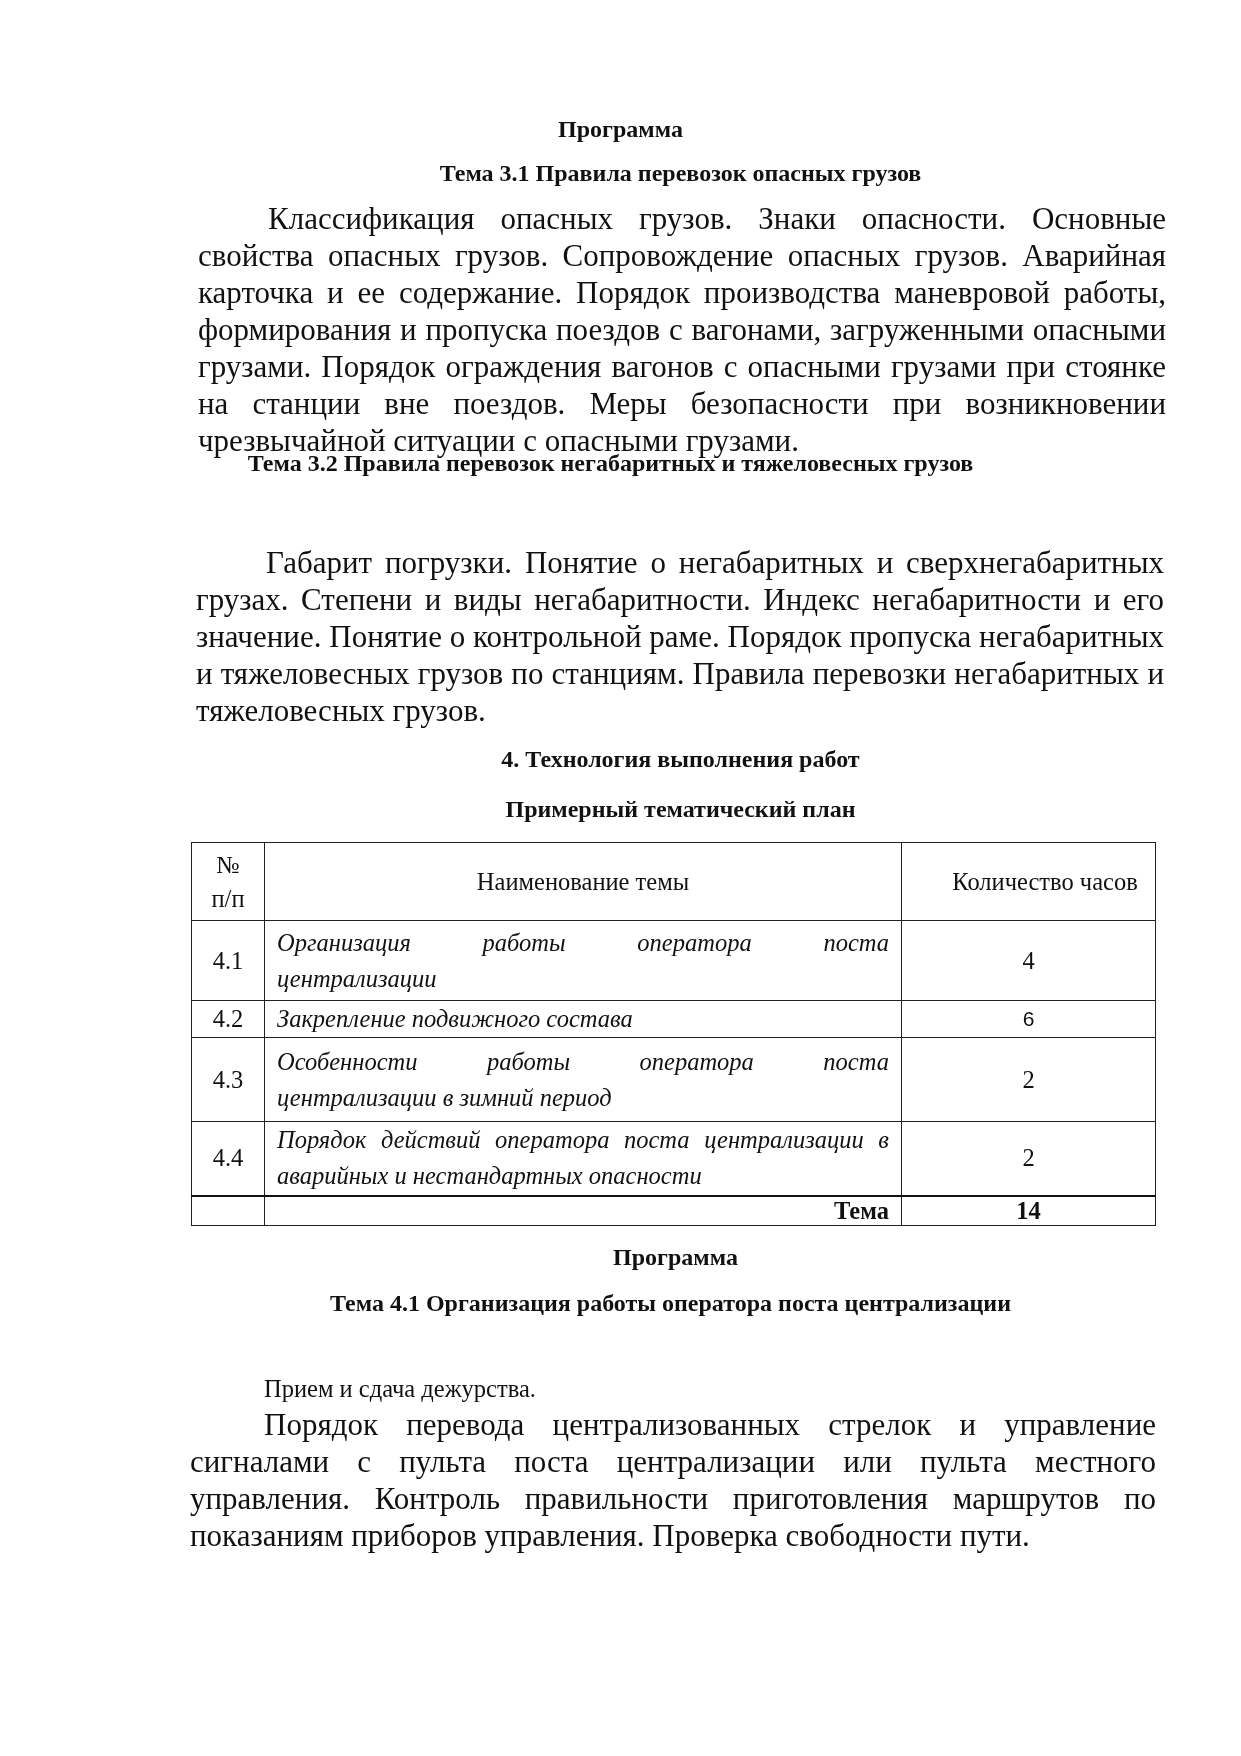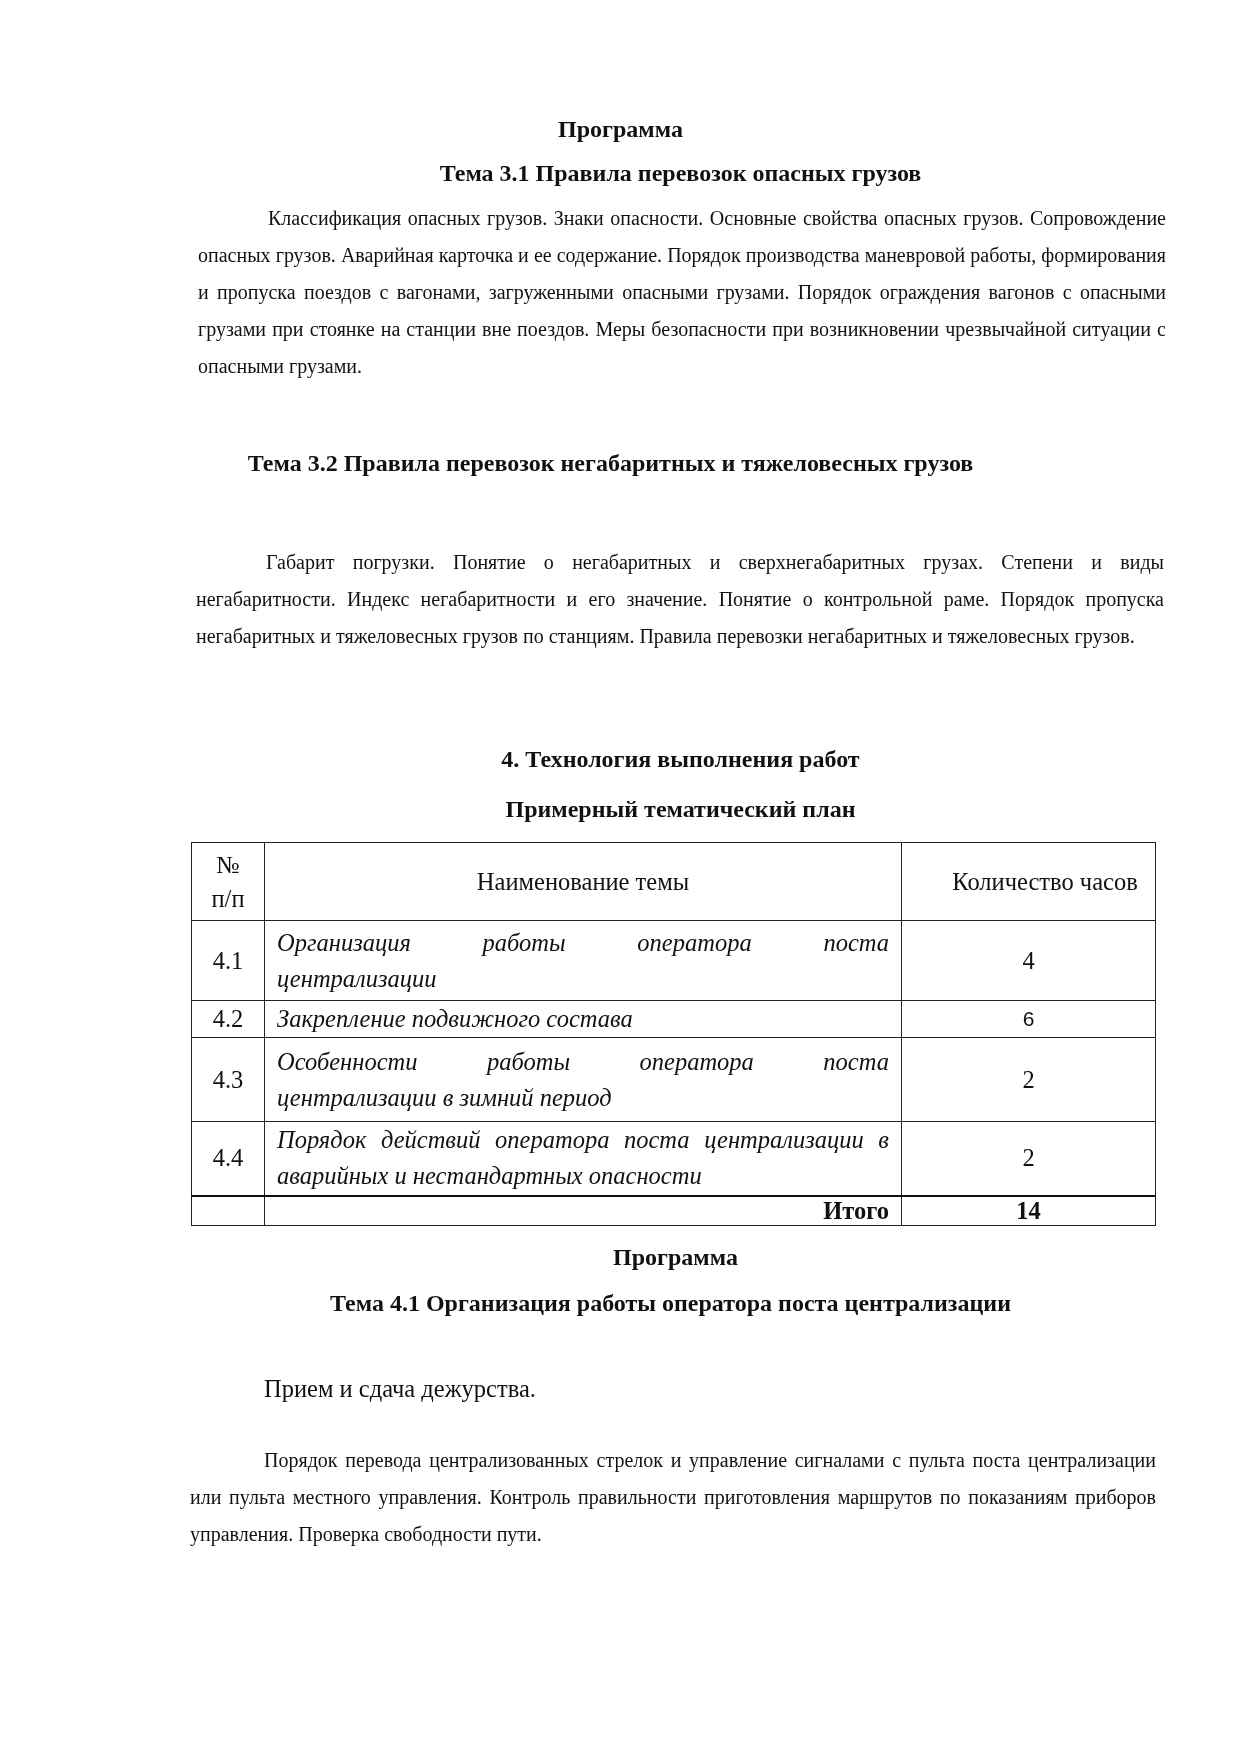--- a/index.html
+++ b/index.html
@@ -1,20 +1,20 @@
 <!DOCTYPE html>
 <html><head>
 <meta charset="utf-8">
 <style>
   html, body { margin:0; padding:0; background:#ffffff; }
   body { width:1241px; height:1756px; position:relative; overflow:hidden;
          font-family:"Liberation Serif", "DejaVu Serif", serif; color:#111; }
   .page { position:absolute; left:0; top:0; width:1241px; height:1756px; }
   .h { position:absolute; left:0; width:1241px; text-align:center; font-weight:bold; font-size:24px; }
-  .para { position:absolute; font-size:20px; line-height:37px; text-align:justify; text-align-last:left; }
+  .para { position:absolute; font-size:31px; line-height:37px; text-align:justify; text-align-last:left; }
   .para .ind { display:inline-block; width:70px; }
   .line { position:absolute; font-size:24.5px; white-space:nowrap; }
   table.plan { position:absolute; left:191px; top:842px; width:965px; border-collapse:collapse;
                font-size:24.5px; }
   table.plan td { border:1.3px solid #222; padding:0 12px; vertical-align:middle; }
   td.num { width:48px; text-align:center; }
   td.hrs { width:196px; text-align:center; }
   td.name { text-align:justify; text-align-last:justify; line-height:36px;font-style:italic; }
   td.name.last-left { text-align-last:left; }
   tr.total td { border-top:2.6px solid #111; font-weight:bold; }
@@ -65,24 +65,24 @@
     <tr style="height:74px;">
       <td class="num">4.4</td>
       <td class="name last-left">
             <div style="text-align-last:justify;">Порядок действий оператора поста централизации в</div>
             <div>аварийных и нестандартных опасности</div>
           </td>
       <td class="hrs">2</td>
     </tr>
     <tr class="total" style="height:28px;">
       <td class="num"></td>
-      <td style="text-align:right;">Итого</td>
+      <td style="text-align:right;">Тема</td>
       <td class="hrs">14</td>
     </tr>
   </tbody>
     </table>
 
   <div class="h" style="top:1244px;left:55px;">Программа</div>
   <div class="h" style="top:1290px;left:50px;">Тема 4.1 Организация работы оператора поста централизации</div>
   <div class="line" style="left:264px;top:1375px;">Прием и сдача дежурства.</div>
-  <div class="para" style="left:190px;top:1406px;width:966px;margin-top:36px;"><span class="ind" style="width:74px;"></span><span>Порядок перевода централизованных стрелок и управление сигналами с пульта поста централизации или пульта местного управления. Контроль правильности приготовления маршрутов по показаниям приборов управления. Проверка свободности пути.</span></div>
+  <div class="para" style="left:190px;top:1406px;width:966px;"><span class="ind" style="width:74px;"></span><span>Порядок перевода централизованных стрелок и управление сигналами с пульта поста централизации или пульта местного управления. Контроль правильности приготовления маршрутов по показаниям приборов управления. Проверка свободности пути.</span></div>
 
 </div>
 
 </body></html>

